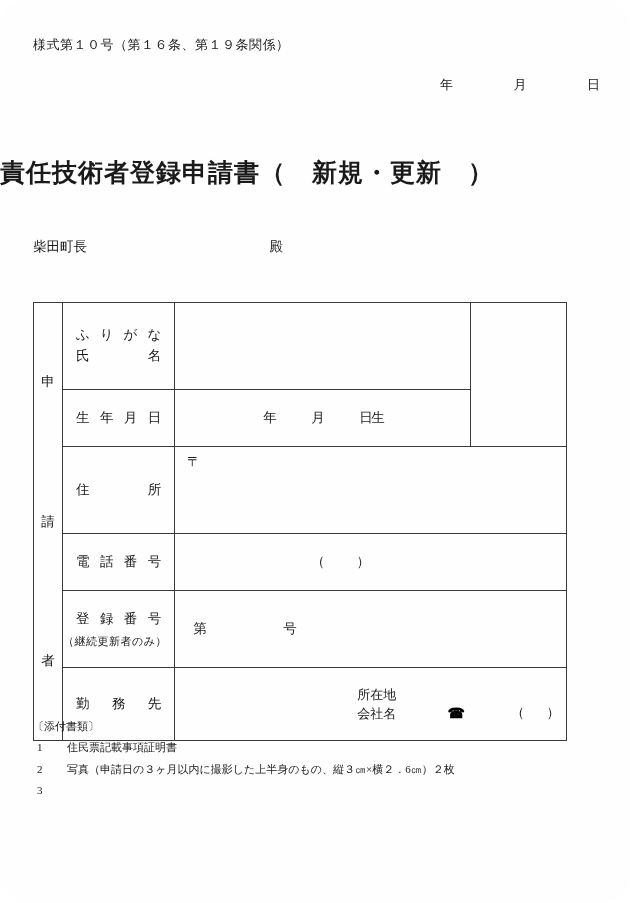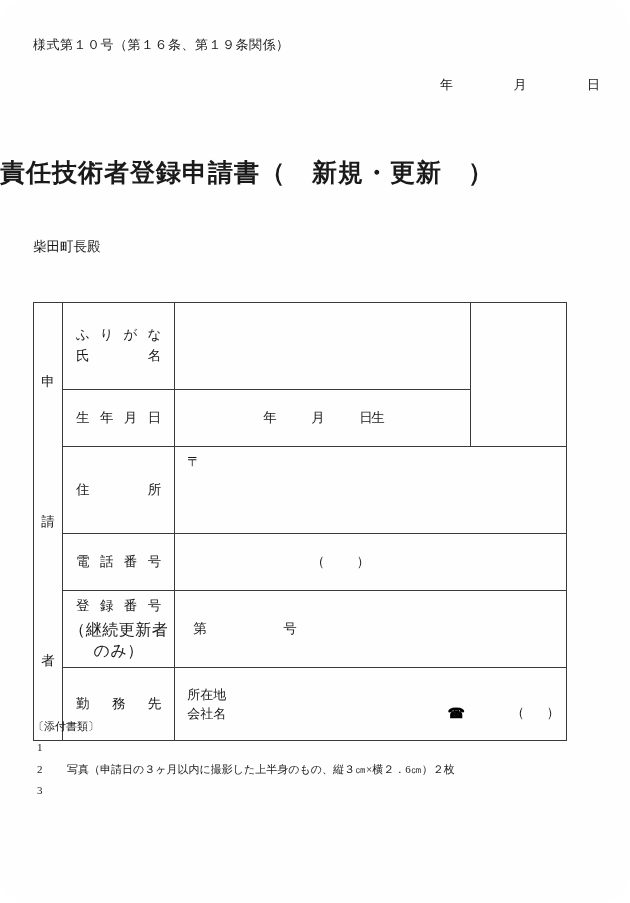--- a/index.html
+++ b/index.html
@@ -58,21 +58,22 @@
   }
 
   
   .addressee-row {
     position: absolute;
     left: 33px;
     top: 238px;
     width: 250px;
     font-size: 13.5px;
     display: flex;
-    justify-content: flex-start;
+    justify-content: space-between;
+    gap: 24px;
   }
 
   
   .form-table {
     position: absolute;
     left: 33px;
     top: 302px;
     width: 534px;
     border-collapse: collapse;
     table-layout: fixed;
@@ -109,22 +110,22 @@
   .lbl {
     display: flex;
     justify-content: space-between;
     padding: 0 13px;
     font-size: 13.5px;
     line-height: 1.55;
   }
   .lbl-block { padding: 0; }
   .lbl-sub {
     display: block;
-    text-align: center;
-    font-size: 16px;
+    text-align: left;
+    font-size: 11px;
     padding-top: 4px;
     letter-spacing: 0.5px;
   }
 
   .row-name   { height: 86px; }
   .row-birth  { height: 56px; }
   .row-addr   { height: 86px; }
   .row-tel    { height: 56px; }
   .row-regno  { height: 76px; }
   .row-work   { height: 72px; }
@@ -165,21 +166,21 @@
   .work-val {
     position: relative;
     height: 100%;
     padding-left: 12px;
     font-size: 13px;
     line-height: 1.5;
     display: flex;
     flex-direction: column;
     justify-content: center;
   }
-  .work-val .line { display: block; }
+  .work-val .line { display: block; text-align: center; }
   .work-tel {
     position: absolute;
     right: 6px;
     bottom: 16px;
     display: flex;
     align-items: center;
     font-size: 13.5px;
   }
   .work-tel .tel-icon {
     font-size: 14px;
@@ -343,20 +344,21 @@
         </td>
       </tr>
 
     </tbody>
   </table>
 
   <div class="attachments">
     <span class="att-title">〔添付書類〕</span>
     <div class="att-item">
       <span class="att-num">1</span>
+      <span>住民票記載事項証明書</span>
     </div>
     <div class="att-item">
       <span class="att-num">2</span>
       <span>写真（申請日の３ヶ月以内に撮影した上半身のもの、縦３㎝×横２．6㎝）２枚</span>
     </div>
     <div class="att-item">
       <span class="att-num">3</span>
     </div>
   </div>
 

